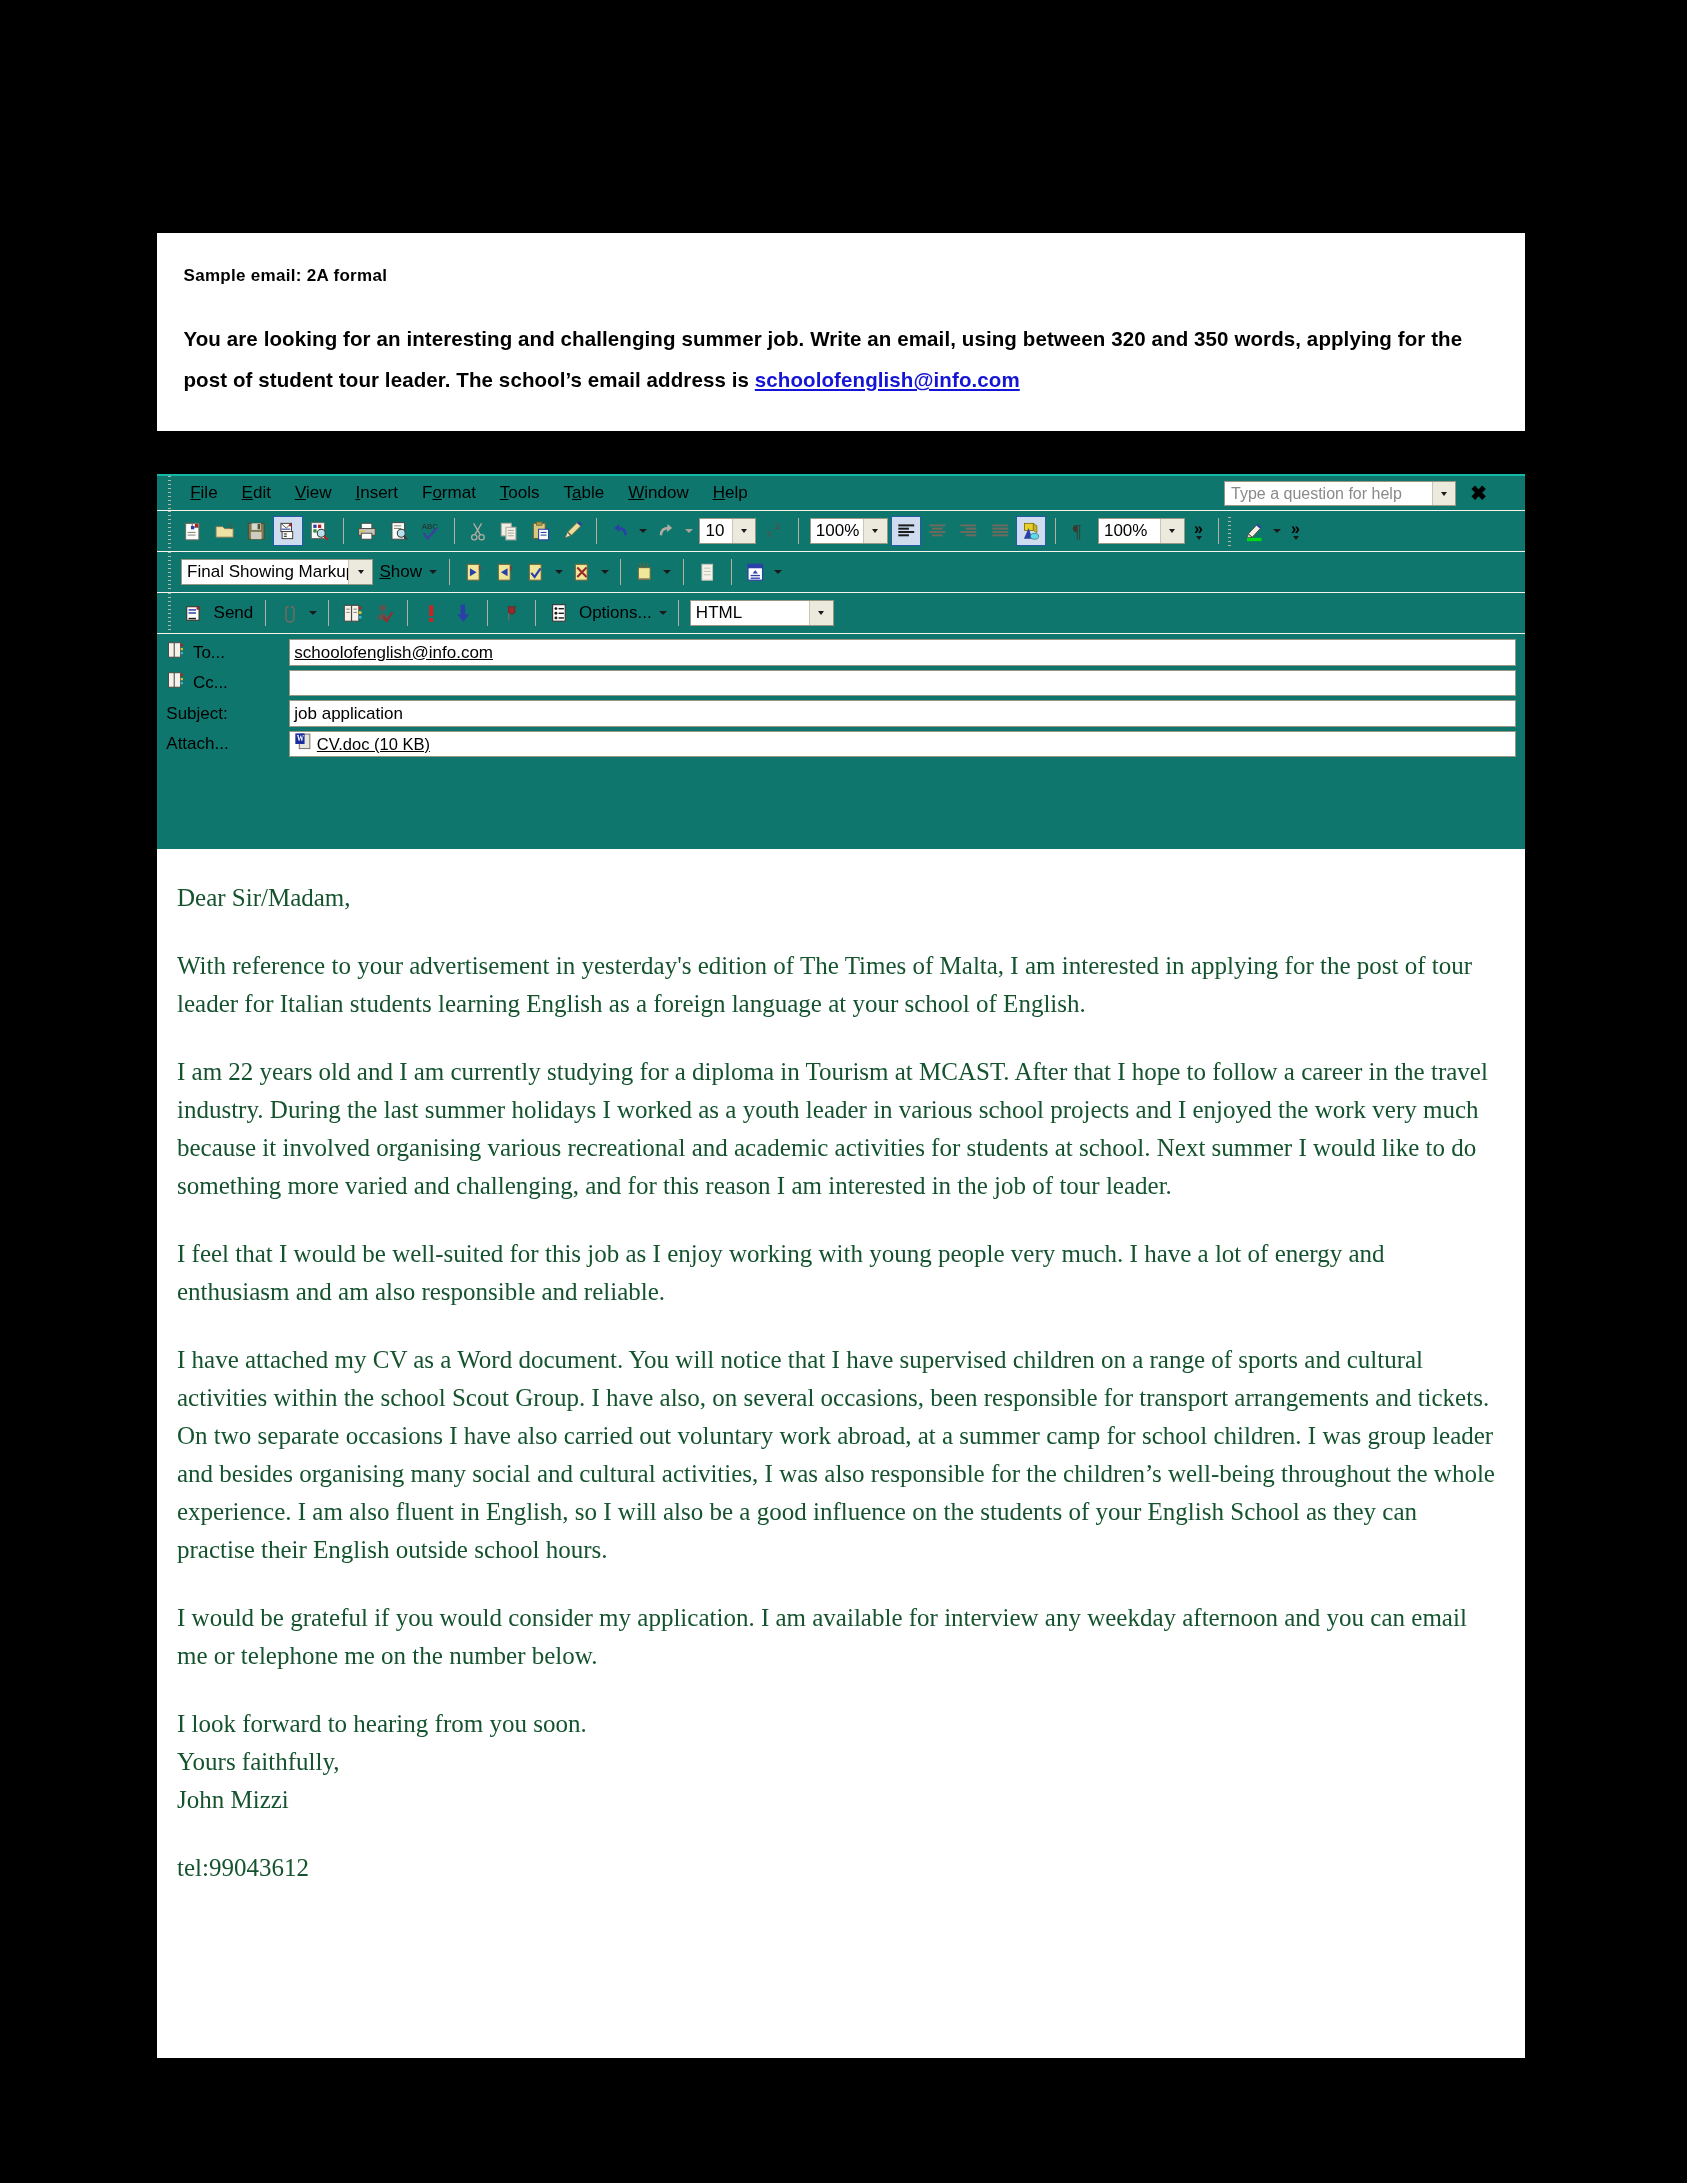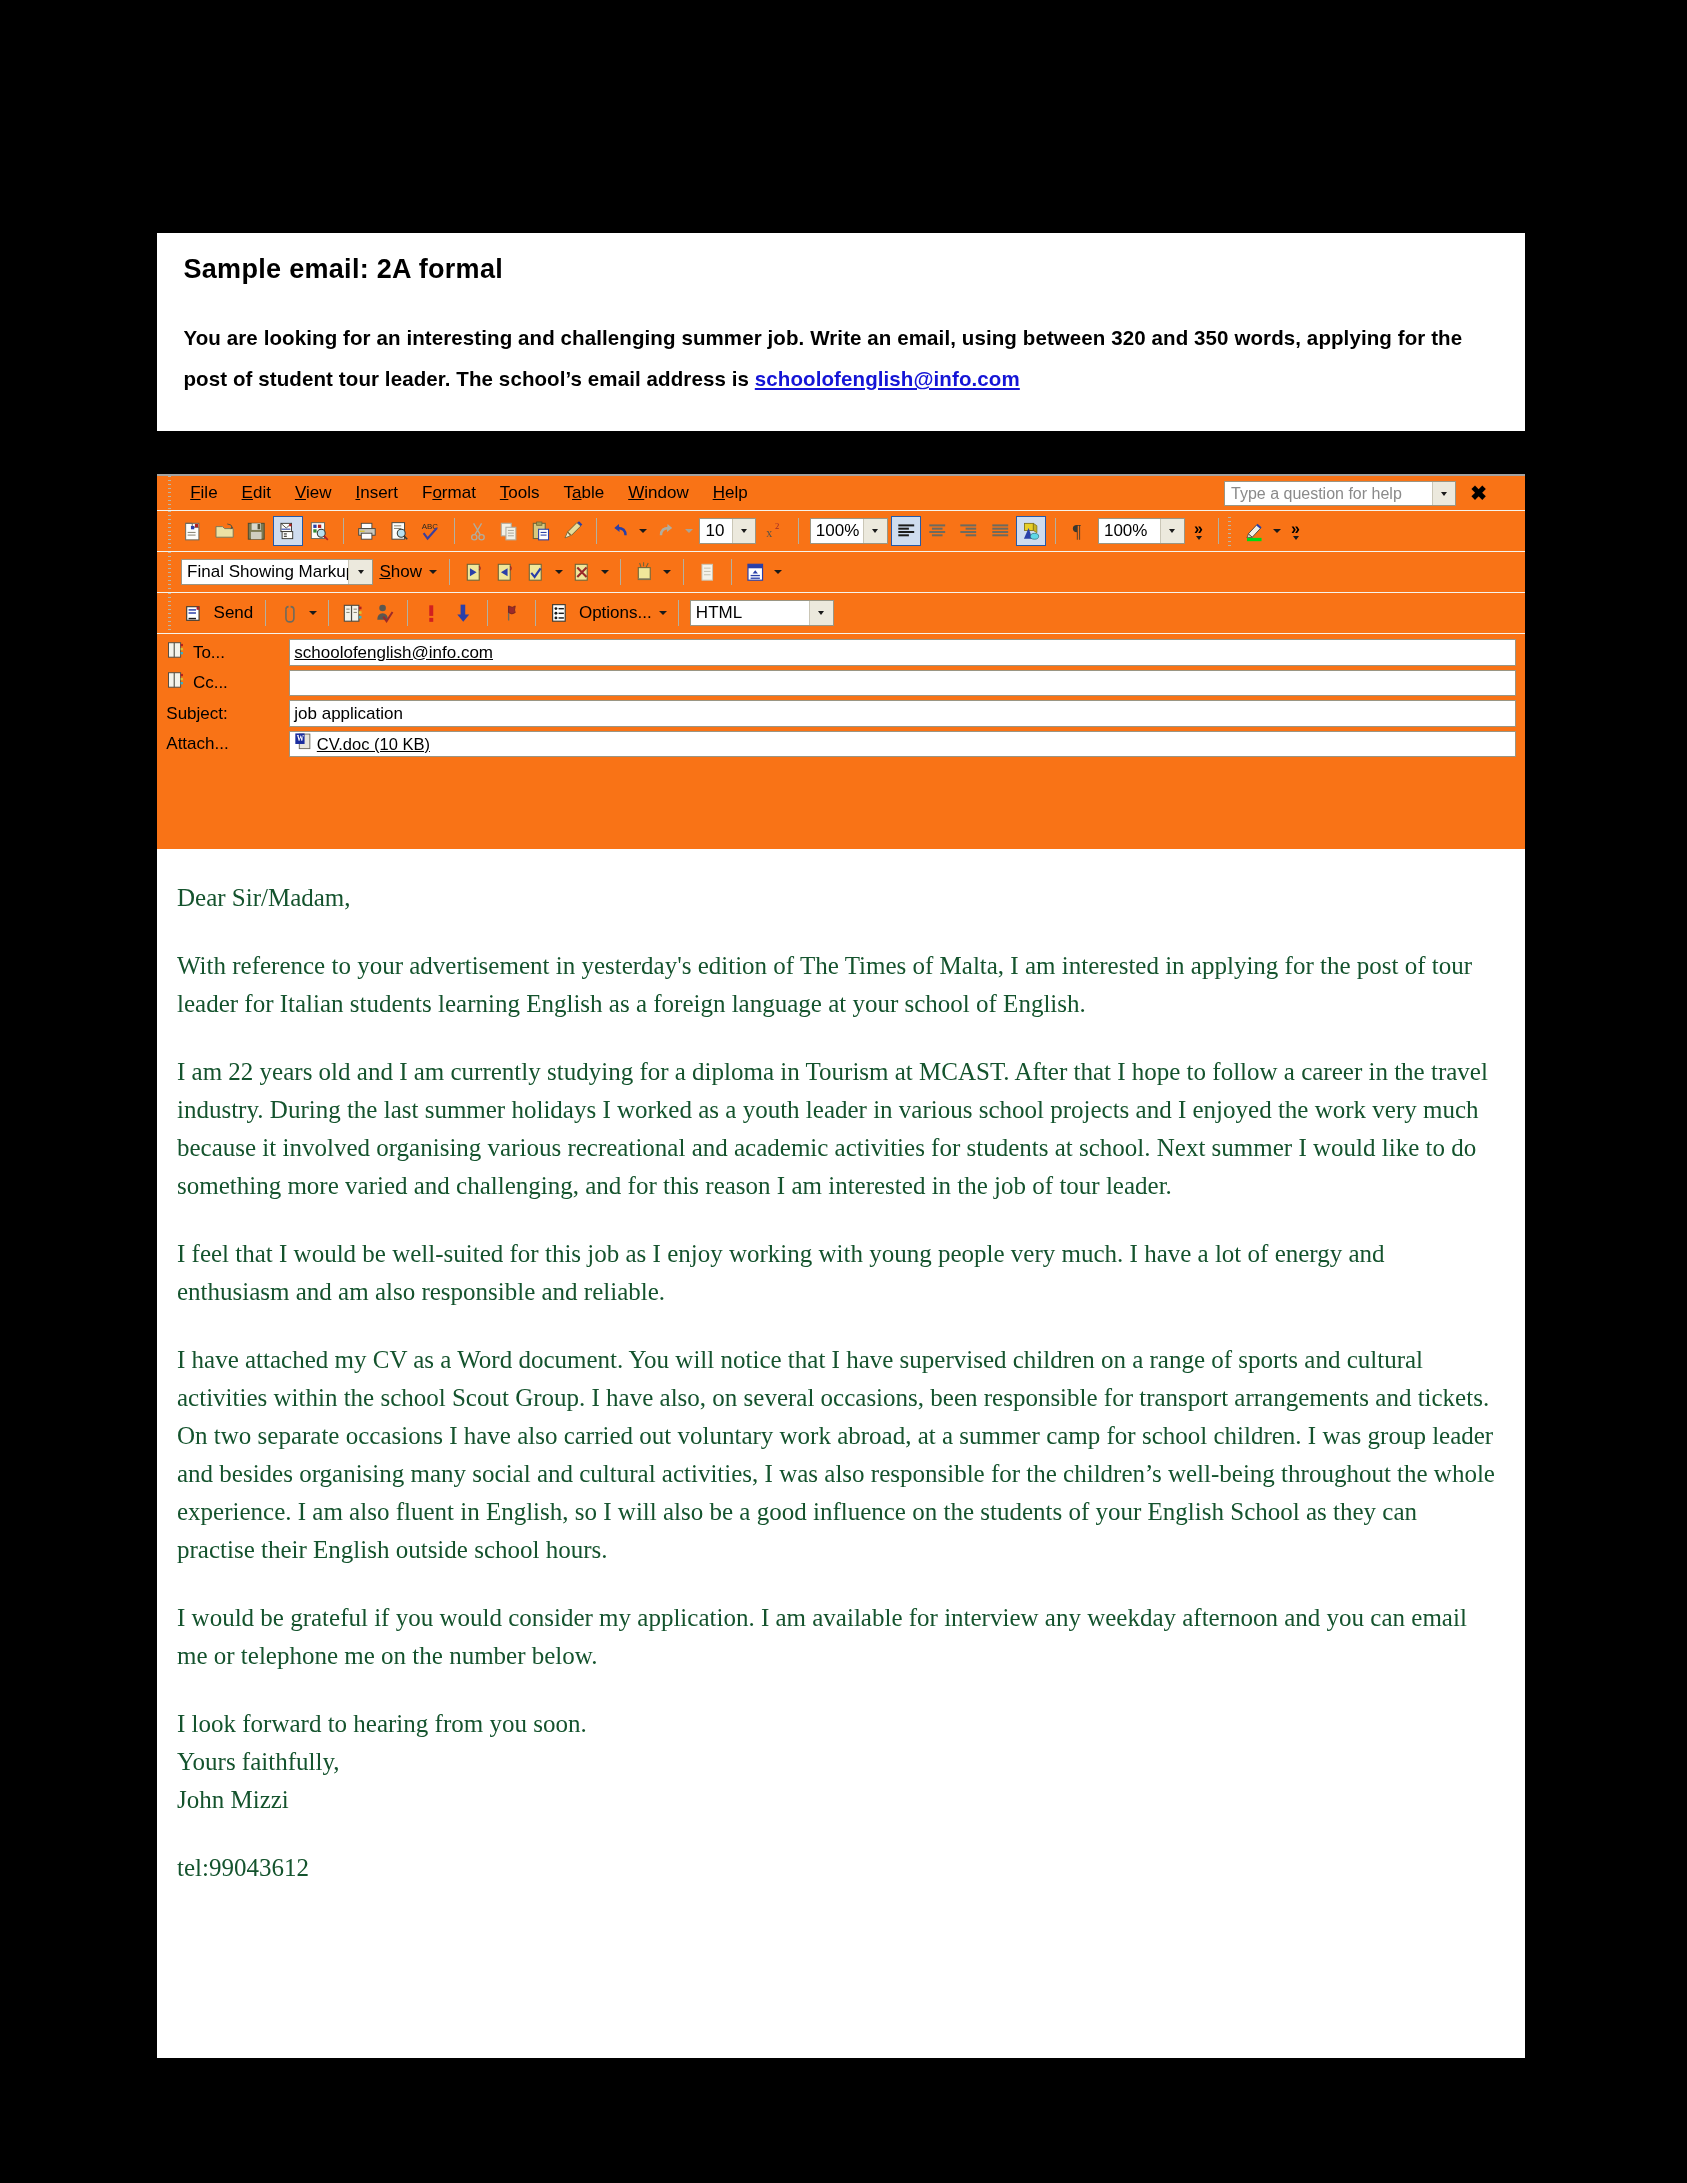--- a/index.html
+++ b/index.html
@@ -22,24 +22,24 @@
     top: 233px;
     width: 1368px;
     height: 198px;
     background: #ffffff;
     box-sizing: border-box;
     padding: 21px 26.5px 0 26.5px;
   }
   .prompt-title {
     font-family: "Liberation Sans", sans-serif;
     font-weight: bold;
-    font-size: 27px;
+    font-size: 17px;
     color: #000000;
     letter-spacing: 0.3px;
-    margin: 0 0 32px 0;
+    margin: 12px 0 32px 0;
     white-space: nowrap;
   }
   .prompt-body {
     font-family: "Liberation Sans", sans-serif;
     font-weight: bold;
     font-size: 20.5px;
     line-height: 41px;
     color: #000000;
     letter-spacing: 0.1px;
     margin: 0;
@@ -50,23 +50,23 @@
     font-weight: bold;
   }
 
   
   .mail-window {
     position: absolute;
     left: 157px;
     top: 474px;
     width: 1368px;
     height: 416px;
-    background: #f97316;
-    box-sizing: border-box;
-    border-top: 2px solid #a3a3a3;
+    background: #0f766e;
+    box-sizing: border-box;
+    border-top: 2px solid #14b8a6;
   }
 
   
   .grip {
     width: 6.6px;
     height: 100%;
     flex: 0 0 6.6px;
     background-image:
       linear-gradient(to bottom,
         #b9b5a6 0, #b9b5a6 1.3px, transparent 1.3px, transparent 4px);

